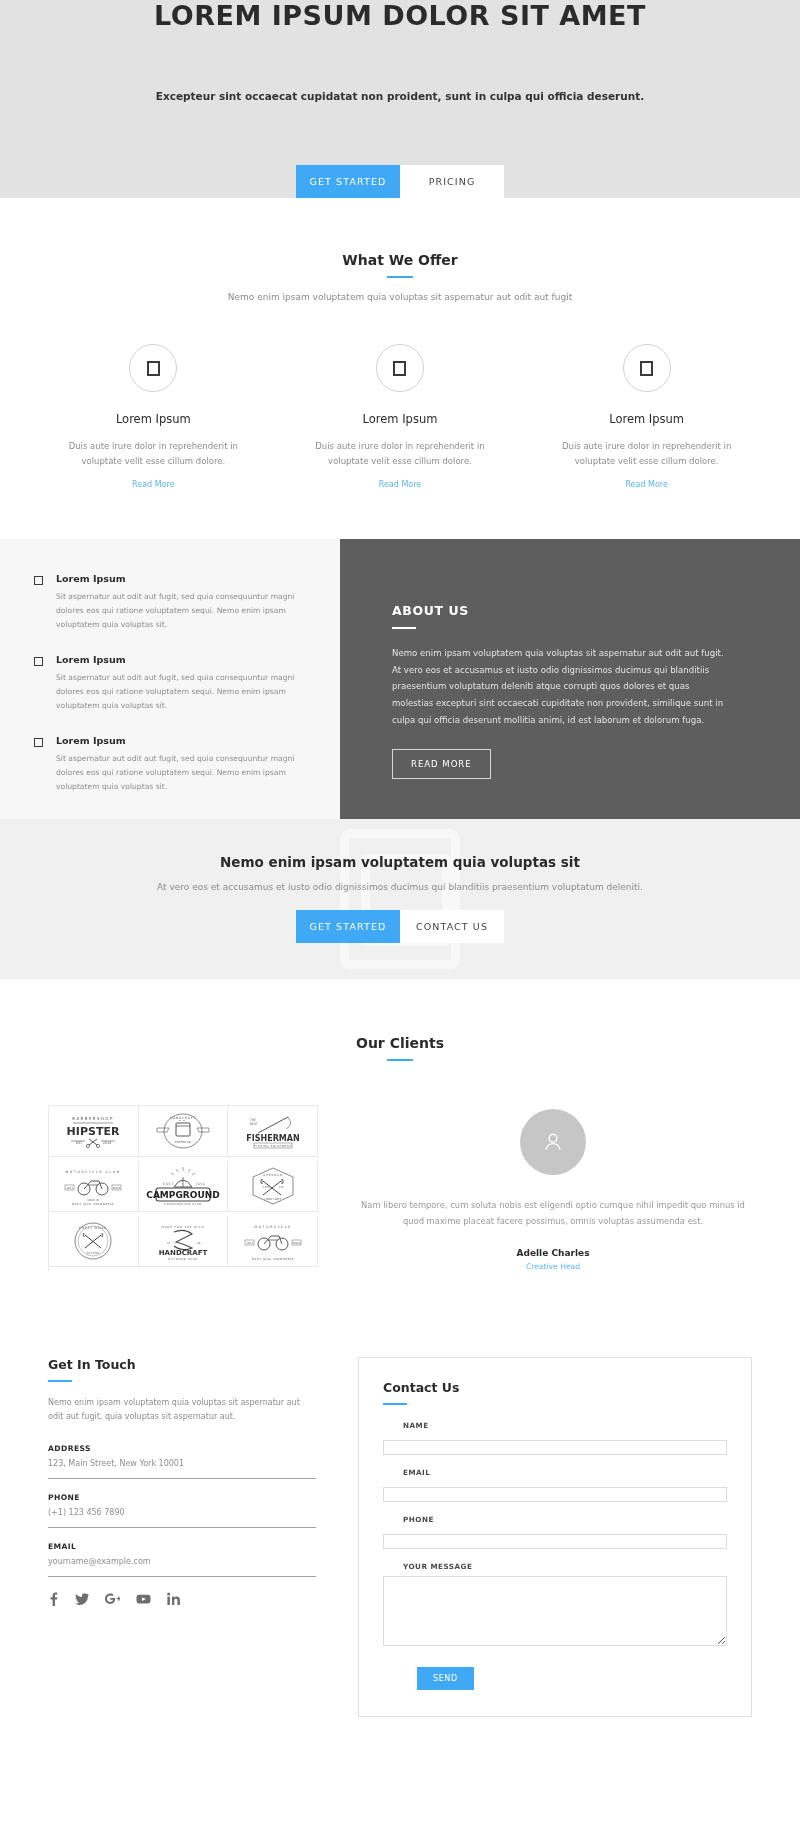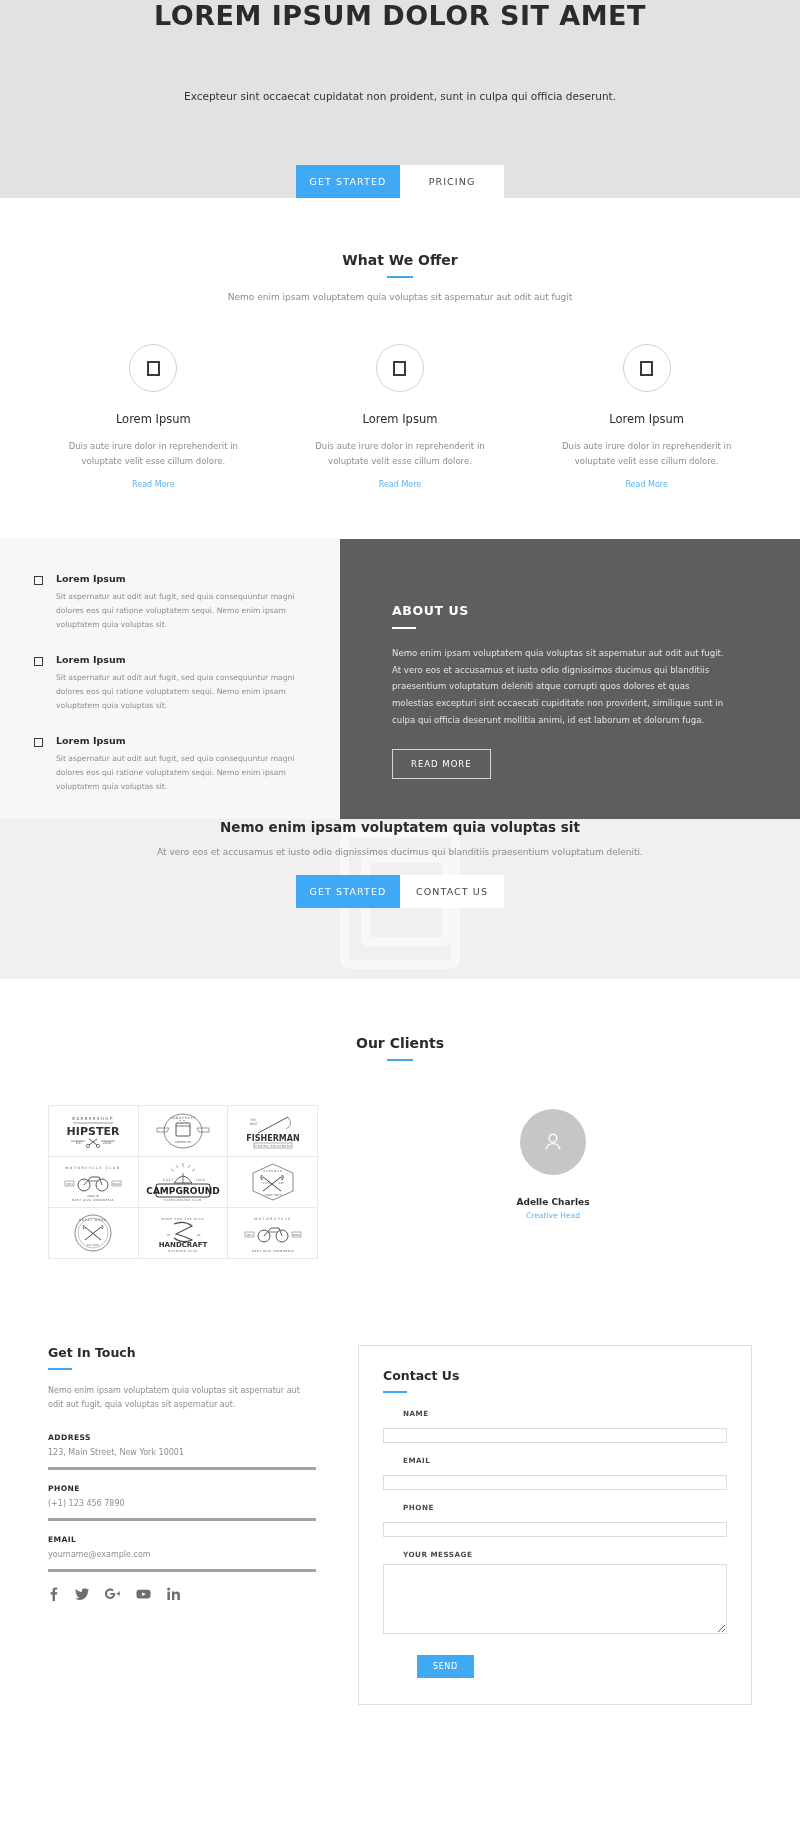--- a/index.html
+++ b/index.html
@@ -16,21 +16,21 @@
     background:#e2e2e2; height:198px;
     display:flex; flex-direction:column;
     align-items:center; justify-content:space-between;
     text-align:center;
   }
   .hero-title {
     font-size:27px; font-weight:700; letter-spacing:.5px;
     color:#2b2b2b; margin-bottom:10px;
   }
   .hero-sub {
-    font-size:10.5px; font-weight:400; color:#333;
+    font-size:10.5px; font-weight:700; color:#333;
     margin-bottom:14px;
   }
   .btn-row { display:flex; }
   .btn {
     font-size:9.5px; letter-spacing:1.1px; padding:11px 0;
     width:104px; text-align:center; cursor:pointer; border:0;
     font-family:"DejaVu Sans", sans-serif;
   }
   .btn-primary { background:#3fa9f5; color:#fff; }
   .btn-light { background:#fff; color:#444; }
@@ -79,21 +79,21 @@
   .btn-outline {
     display:inline-block; margin-top:20px; padding:9px 18px;
     border:1px solid #d6d6d6; color:#fff; font-size:8.5px;
     letter-spacing:1px; background:transparent; cursor:pointer;
     font-family:"DejaVu Sans", sans-serif;
   }
 
   
   .cta {
     background:#f0f0f0; height:160px; position:relative; overflow:hidden;
-    display:flex; flex-direction:column; align-items:center; 
+    display:flex; flex-direction:column; align-items:center; justify-content:center;
   }
   .cta-watermark {
     position:absolute; left:50%; top:50%; transform:translate(-50%,-50%);
     width:120px; height:140px; border:9px solid rgba(255,255,255,.55);
     border-radius:10px;
   }
   .cta-watermark:after {
     content:""; position:absolute; left:12px; top:16px;
     width:72px; height:74px; border:9px solid rgba(255,255,255,.5);
     border-radius:6px;
@@ -125,21 +125,21 @@
   .quote { font-size:8.4px; color:#9a9a9a; line-height:1.95; }
   .author { font-size:9px; font-weight:700; color:#2b2b2b; margin-top:18px; }
   .role { font-size:7.6px; color:#5bb4f0; margin-top:4px; }
 
   
   .contact { display:flex; padding:46px 48px 40px; gap:42px; align-items:flex-start; }
   .touch { width:268px; }
   .touch-title { font-size:12.5px; font-weight:700; color:#2b2b2b; }
   .touch-rule { width:24px; height:2px; background:#3fa9f5; margin:8px 0 14px; }
   .touch-intro { font-size:8px; color:#8e8e8e; line-height:1.8; margin-bottom:20px; }
-  .info-block { border-bottom:3px solid #a3a3a3; padding-bottom:10px; margin-bottom:14px; }
+  .info-block { border-bottom:1px solid #a3a3a3; padding-bottom:10px; margin-bottom:14px; }
   .info-label { font-size:7.6px; font-weight:700; color:#2b2b2b; letter-spacing:.4px; margin-bottom:6px; }
   .info-value { font-size:8px; color:#8e8e8e; }
   .socials { display:flex; gap:16px; margin-top:14px; }
   .social { color:#6e6e6e; cursor:pointer; }
 
   .form-card {
     flex:1; border:1px solid #e0e0e0; background:#fff;
     padding:22px 24px 26px;
   }
   .form-title { font-size:12.5px; font-weight:700; color:#2b2b2b; }
@@ -376,20 +376,21 @@
             </svg>
         </div>
       </div>
       <div class="testimonial">
         <div class="avatar">
           <svg width="26" height="26" viewBox="0 0 24 24">
             <circle cx="12" cy="8.5" r="3.6" fill="none" stroke="#fff" stroke-width="1.3"></circle>
             <path d="M5.5 19 q1.5-5.5 6.5-5.5 t6.5 5.5" fill="none" stroke="#fff" stroke-width="1.3"></path>
           </svg>
         </div>
+        <div class="quote">Nam libero tempore, cum soluta nobis est eligendi optio cumque nihil impedit quo minus id quod maxime placeat facere possimus, omnis voluptas assumenda est.</div>
         <div class="author">Adelle Charles</div>
         <div class="role">Creative Head</div>
       </div>
     </div>
   </section>
 
   <section class="contact">
     <div class="touch">
       <div class="touch-title">Get In Touch</div>
       <div class="touch-rule"></div>

